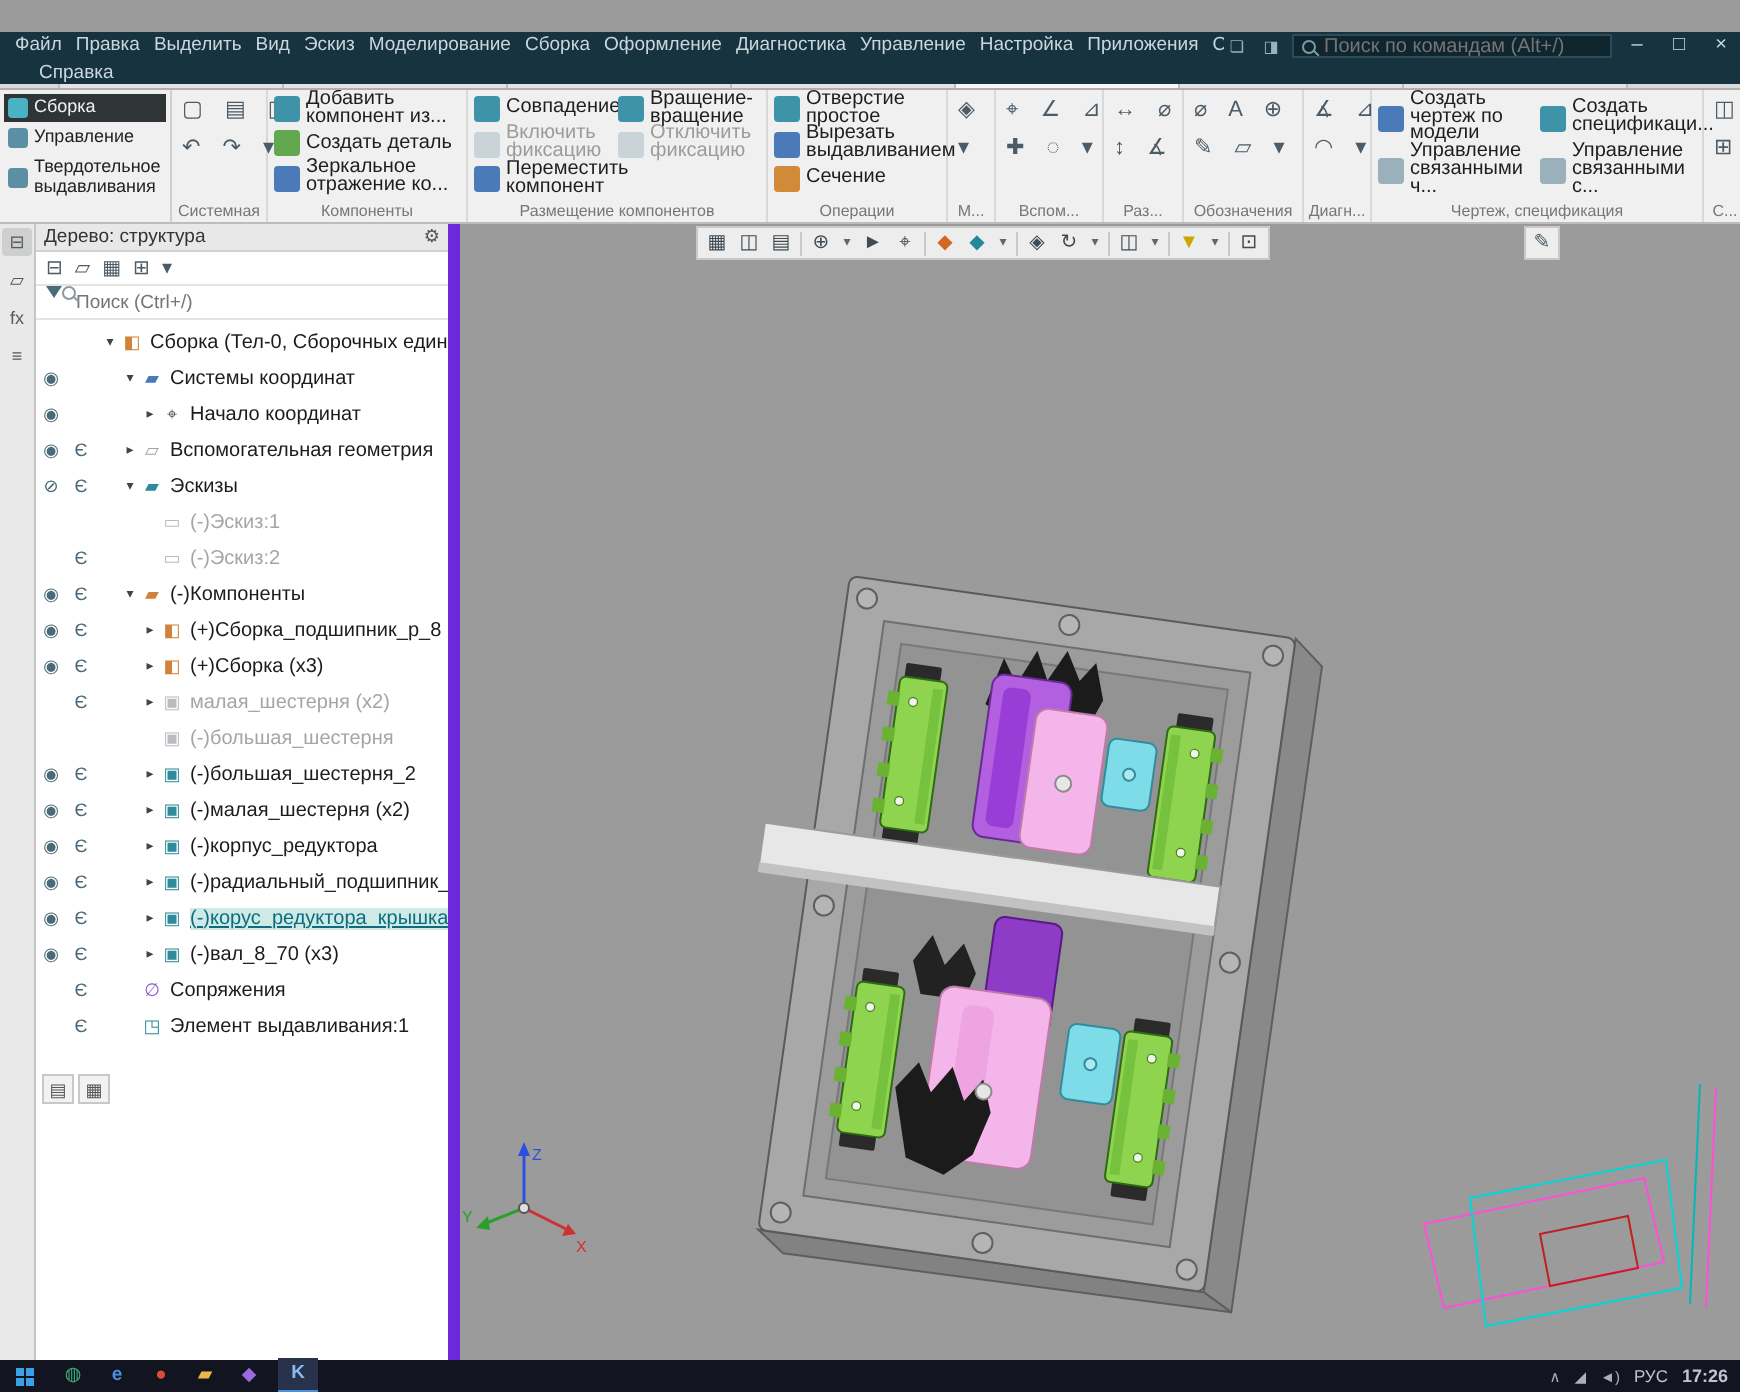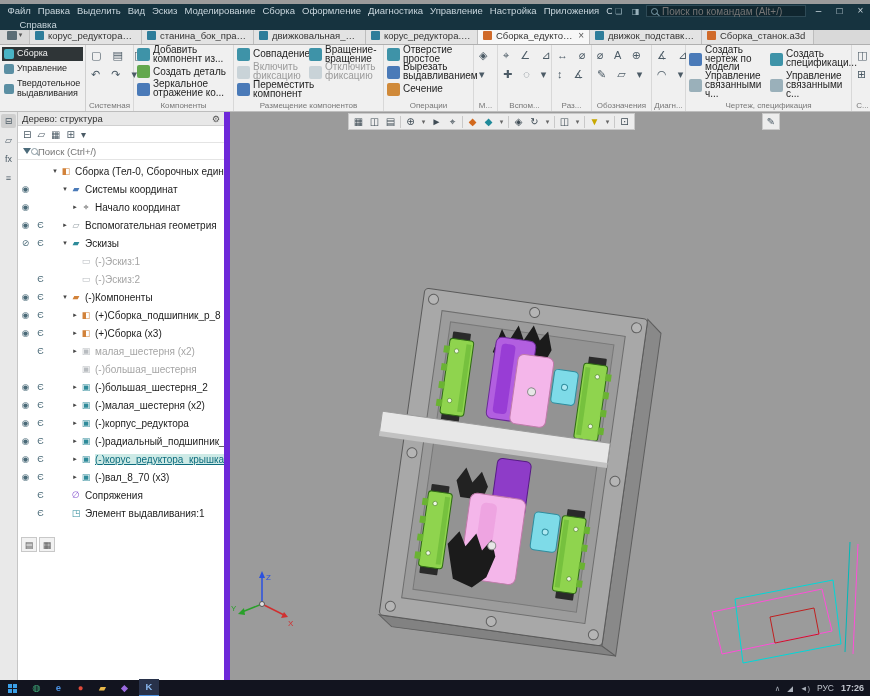--- a/index.html
+++ b/index.html
@@ -1,21 +1,21 @@
 <!DOCTYPE html>
 <html><head>
 <meta charset="utf-8">
 <style>
   * { margin:0; padding:0; box-sizing:border-box; }
   html,body { width:870px; height:696px; overflow:hidden; }
   body { font-family:"Liberation Sans","DejaVu Sans",sans-serif; font-size:11px; background:#9b9b9b; }
   .app { position:relative; width:870px; height:696px; overflow:hidden; background:#9b9b9b; }
 
   
-  .menubar { position:absolute; top:4px; left:0; right:0; height:26px; background:#16333f; color:#c9d6dd; z-index:9; }
+  .menubar { position:absolute; top:16px; left:0; right:0; height:26px; background:#16333f; color:#c9d6dd; z-index:9; }
   .mb-row1 { display:flex; align-items:center; height:14px; }
   .menus { display:flex; flex:1; min-width:0; overflow:hidden; padding-left:4px; }
   .menu { padding:0 3.5px; font-size:9.5px; line-height:14px; white-space:nowrap; cursor:default; }
   .mb-right { flex:none; display:flex; align-items:center; gap:4px; padding-right:1px; }
   .mb-ico { width:13px; text-align:center; font-size:8px; color:#9ab2bc; }
   .cmd-search { display:flex; align-items:center; gap:4px; width:160px; height:12px; background:#10262f; border:1px solid #2e4a56; padding:0 4px; }
   .mag { width:7px; height:7px; border:1px solid #7a9aa8; border-radius:50%; position:relative; flex:none; }
   .mag::after { content:""; position:absolute; width:4px; height:1px; background:#7a9aa8; transform:rotate(45deg); right:-3px; bottom:-1px; }
   .cmd-search input { background:transparent; border:0; outline:0; color:#9fb4bd; font-size:10px; width:100%; font-family:Liberation Sans, sans-serif; }
   .winbtn { width:17px; text-align:center; font-size:10px; line-height:14px; color:#c9d6dd; }
@@ -57,21 +57,21 @@
   
   .leftstrip { position:absolute; top:112px; left:0; width:18px; bottom:16px; background:#e9e9e9; border-right:1px solid #c6c6c6; display:flex; flex-direction:column; align-items:center; padding-top:2px; gap:5px; }
   .ls { width:15px; height:14px; line-height:14px; text-align:center; font-size:9px; color:#4c5b66; }
   .ls.active { background:#cfcfcf; border-radius:2px; }
 
   
   .treepanel { position:absolute; top:112px; left:18px; width:212px; bottom:16px; background:#fff; border-right:6px solid #6d28d9; overflow:hidden; }
   .tp-header { height:14px; background:#e8e8e8; border-bottom:1px solid #d0d0d0; display:flex; align-items:center; padding:0 4px; font-size:9.5px; color:#333; }
   .tp-gear { margin-left:auto; font-size:9px; color:#555; }
   .tp-tools { height:17px; display:flex; align-items:center; gap:6px; padding:0 5px; border-bottom:1px solid #e4e4e4; font-size:10px; color:#4c5b66; }
-  .tp-search { height:17px; display:flex; align-items:center; gap:0; padding:0 5px; border-bottom:1px solid #e4e4e4; }
+  .tp-search { height:17px; display:flex; gap:0; padding:0 5px; border-bottom:1px solid #e4e4e4; }
   .funnel { width:0; height:0; border-left:4px solid transparent; border-right:4px solid transparent; border-top:6px solid #4c6b7a; flex:none; }
   .mag2 { width:7px; height:7px; border:1px solid #8a9aa2; border-radius:50%; position:relative; flex:none; }
   .mag2::after { content:""; position:absolute; width:4px; height:1px; background:#8a9aa2; transform:rotate(45deg); right:-3px; bottom:-1px; }
   .tp-search input { flex:1; border:0; outline:0; font-size:9.5px; color:#666; font-family:inherit; min-width:0; }
   .ttree { padding-top:2px; }
   .trow { display:flex; align-items:center; height:18px; font-size:10px; color:#1c1c1c; }
   .tg { width:15px; text-align:center; font-size:9px; color:#4a6a78; flex:none; }
   .tind { flex:none; } .i0{width:2px}.i1{width:12px}.i2{width:22px}
   .tarrow { width:10px; font-size:7px; color:#444; text-align:center; flex:none; }
   .tico { width:12px; font-size:9px; text-align:center; flex:none; margin-right:3px; }

